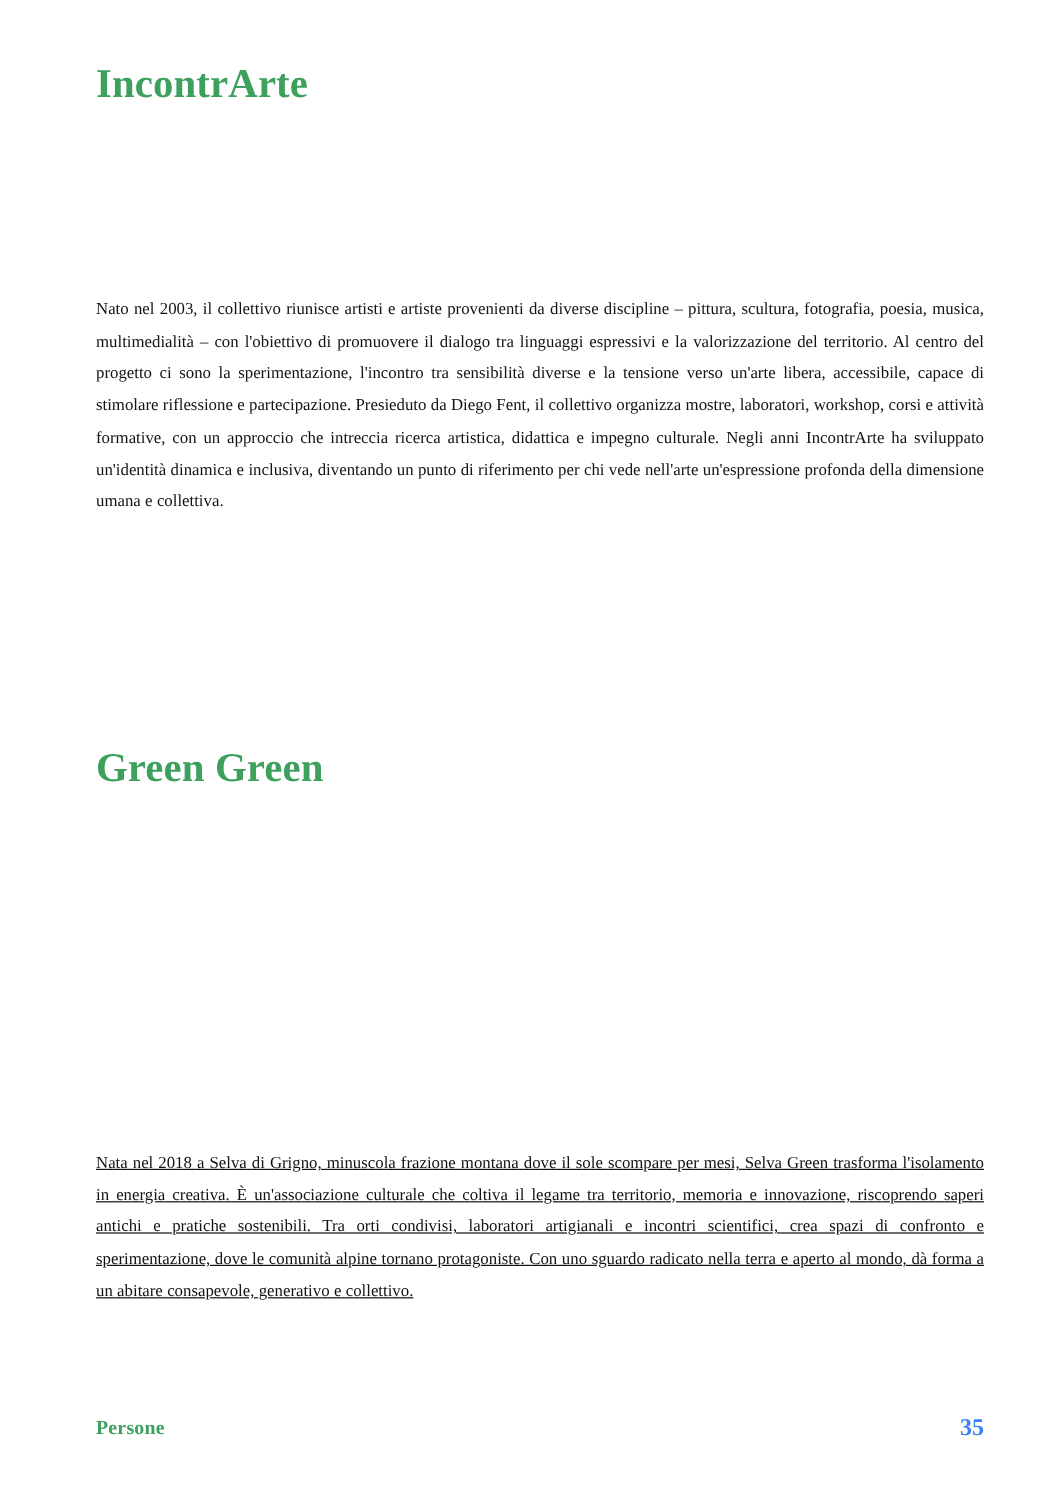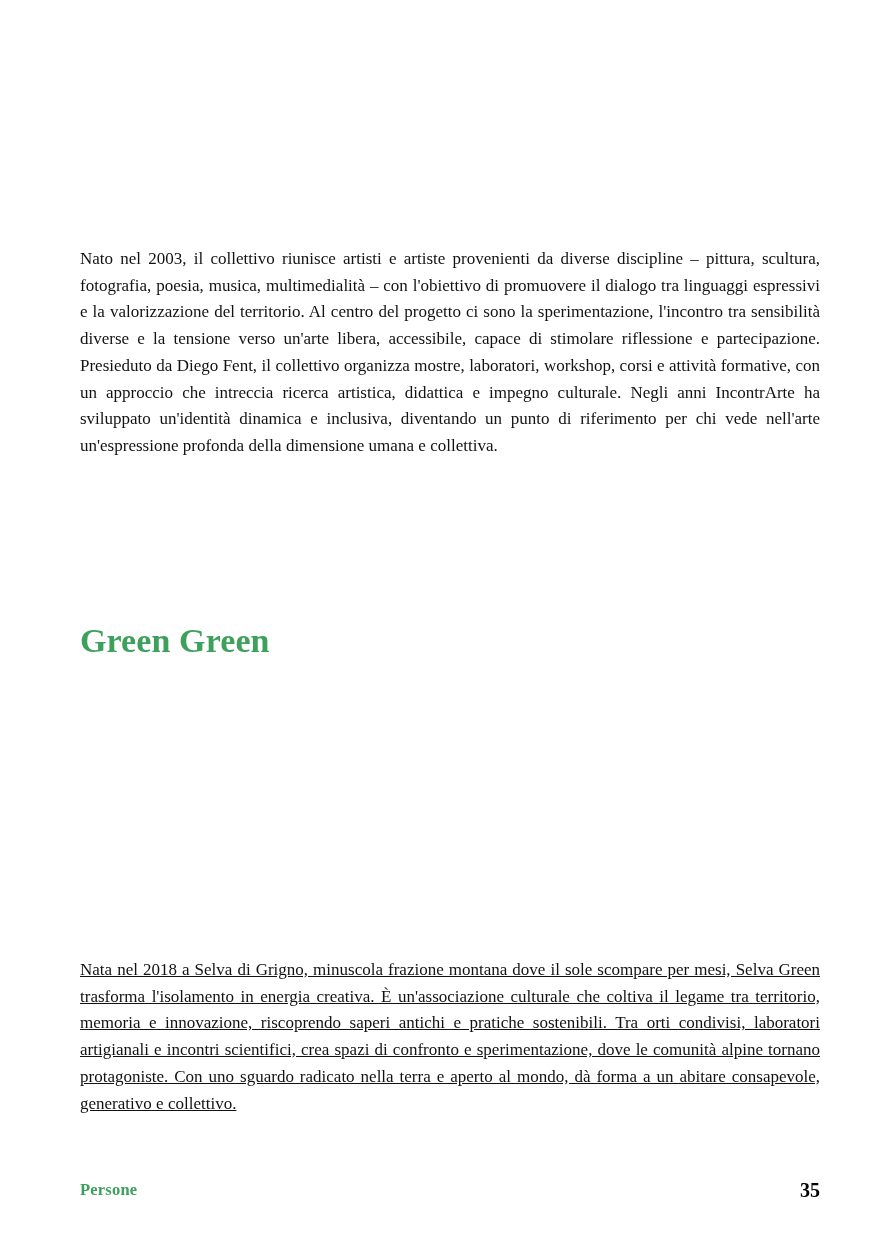--- a/index.html
+++ b/index.html
@@ -36,21 +36,21 @@
 
   
   .figure-slot {
     width: 740px;
     background: #ffffff;
   }
 
   
   .body-text {
     font-family: "Liberation Serif", "DejaVu Serif", serif;
-    font-size: 17px;
+    font-size: 14px;
     line-height: 26.7px;
     text-align: justify;
     text-justify: inter-word;
     color: #121212;
     margin: 0;
     hyphens: auto;
     -webkit-hyphens: auto;
     word-spacing: 0.1px;
   }
 
@@ -81,28 +81,29 @@
     line-height: 20px;
     color: #3da05c;
     letter-spacing: 0.2px;
   }
 
   .footer-page-number {
     font-family: "Liberation Serif", "DejaVu Serif", serif;
     font-weight: bold;
     font-size: 20px;
     line-height: 20px;
-    color: #000000;
+    color: #3b82f6;
   }
 </style>
 </head>
 <body>
 
 <div class="page">
 
+  <h2 class="section-heading section-1-heading">IncontrArte</h2>
 
   <div class="figure-slot section-1-figure"></div>
 
   <p class="body-text section-1-body">Nato nel 2003, il collettivo riunisce artisti e artiste provenienti da diverse discipline – pittura, scultura, fotografia, poesia, musica, multimedialità – con l'obiettivo di promuovere il dialogo tra linguaggi espressivi e la valorizzazione del territorio. Al centro del progetto ci sono la sperimentazione, l'incontro tra sensibilità diverse e la tensione verso un'arte libera, accessibile, capace di stimolare riflessione e partecipazione. Presieduto da Diego Fent, il collettivo organizza mostre, laboratori, workshop, corsi e attività formative, con un approccio che intreccia ricerca artistica, didattica e impegno culturale. Negli anni IncontrArte ha sviluppato un'identità dinamica e inclusiva, diventando un punto di riferimento per chi vede nell'arte un'espressione profonda della dimensione umana e collettiva.</p>
 
   <h2 class="section-heading section-2-heading">Green Green</h2>
 
   <div class="figure-slot section-2-figure"></div>
 
   <p class="body-text section-2-body">Nata nel 2018 a Selva di Grigno, minuscola frazione montana dove il sole scompare per mesi, Selva Green trasforma l'isolamento in energia creativa. È un'associazione culturale che coltiva il legame tra territorio, memoria e innovazione, riscoprendo saperi antichi e pratiche sostenibili. Tra orti condivisi, laboratori artigianali e incontri scientifici, crea spazi di confronto e sperimentazione, dove le comunità alpine tornano protagoniste. Con uno sguardo radicato nella terra e aperto al mondo, dà forma a un abitare consapevole, generativo e collettivo.</p>

